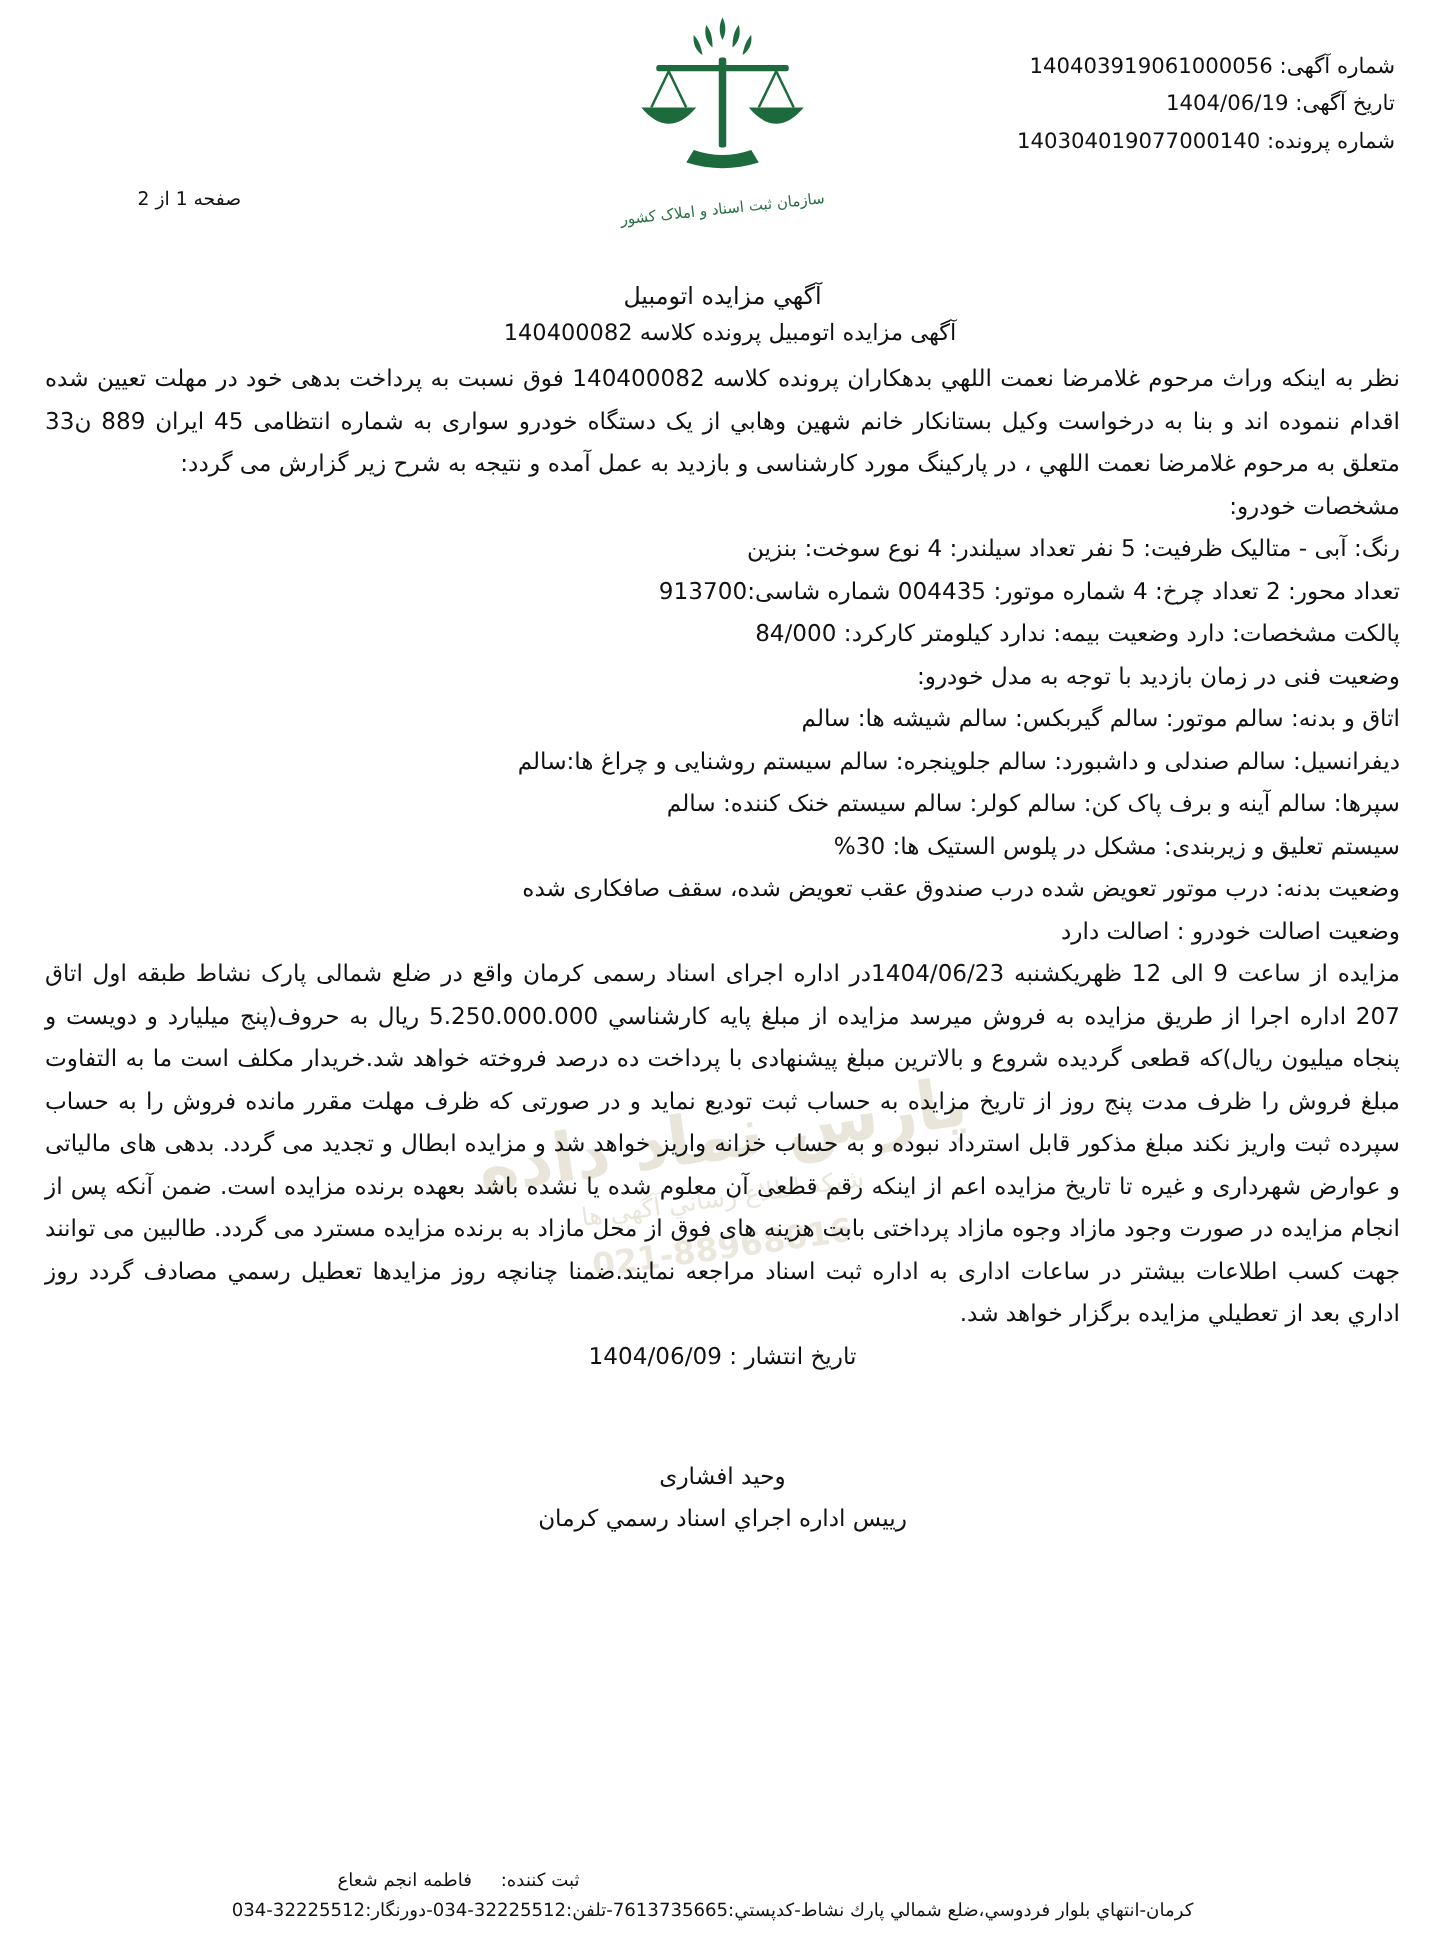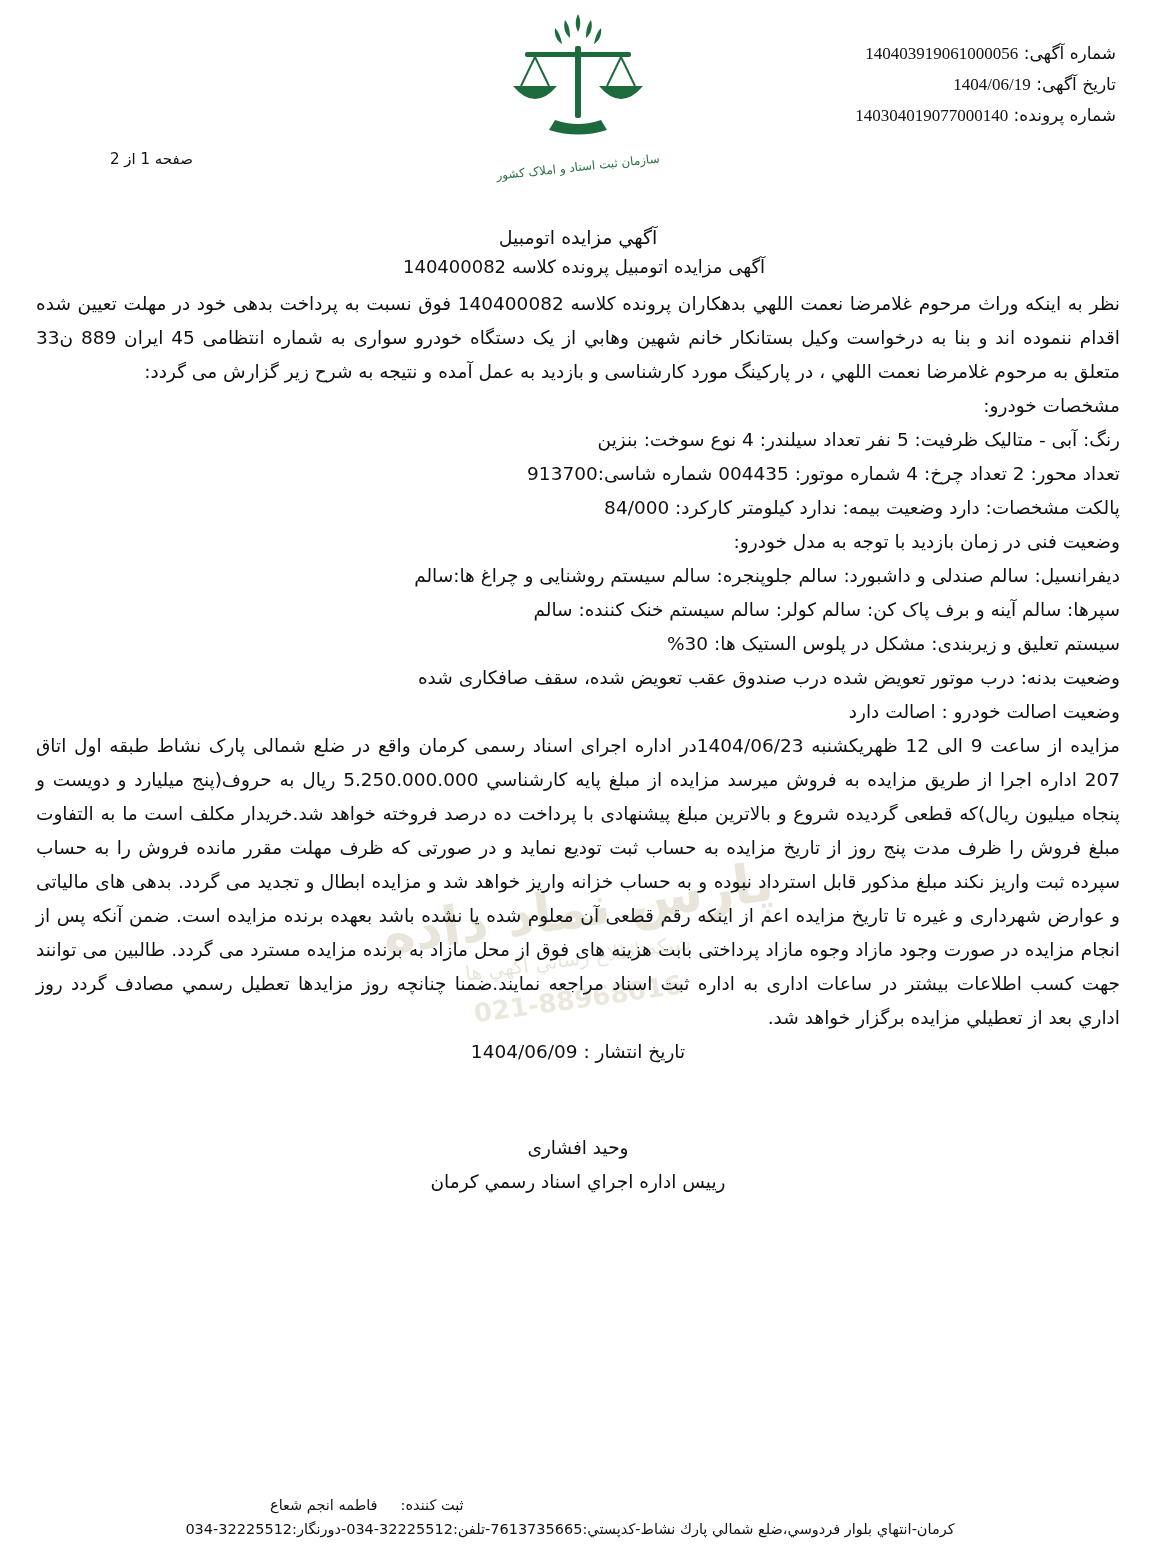--- a/index.html
+++ b/index.html
@@ -46,21 +46,21 @@
   .meta {
     position: absolute;
     top: 38px;
     right: 40px;
     text-align: right;
     font-size: 17px;
     line-height: 30px;
     direction: rtl;
     white-space: nowrap;
   }
-  .meta .val { unicode-bidi: embed; font-family: Liberation Serif, serif; }
+  .meta .val { unicode-bidi: embed; }
   .page-counter {
     position: absolute;
     top: 150px;
     left: 110px;
     font-size: 15px;
     direction: rtl;
   }
 
   
   .doc-title {
@@ -229,20 +229,21 @@
     <div class="content-layer">
       <p class="para">نظر به اینکه وراث مرحوم غلامرضا نعمت اللهي بدهکاران پرونده کلاسه 140400082 فوق نسبت به پرداخت بدهی خود در مهلت تعیین شده اقدام ننموده اند و بنا به درخواست وکیل بستانکار خانم شهین وهابي از یک دستگاه خودرو سواری به شماره انتظامی 45 ایران 889 ن33 متعلق به مرحوم غلامرضا نعمت اللهي ، در پارکینگ مورد کارشناسی و بازدید به عمل آمده و نتیجه به شرح زیر گزارش می گردد:</p>
 
       <div class="line">مشخصات خودرو:</div>
 
       <div class="spec-block">
         <div class="line centerline">رنگ: آبی - متالیک ظرفیت: 5 نفر تعداد سیلندر: 4 نوع سوخت: بنزین</div>
         <div class="line centerline">تعداد محور: 2 تعداد چرخ: 4 شماره موتور: 004435 شماره شاسی:913700</div>
         <div class="line centerline">پالکت مشخصات: دارد وضعیت بیمه: ندارد کیلومتر کارکرد: 84/000</div>
         <div class="line centerline">وضعیت فنی در زمان بازدید با توجه به مدل خودرو:</div>
+        <div class="line centerline">اتاق و بدنه: سالم موتور: سالم گیربکس: سالم شیشه ها: سالم</div>
         <div class="line centerline">دیفرانسیل: سالم صندلی و داشبورد: سالم جلوپنجره: سالم سیستم روشنایی و چراغ ها:سالم</div>
         <div class="line centerline">سپرها: سالم آینه و برف پاک کن: سالم کولر: سالم سیستم خنک کننده: سالم</div>
         <div class="line centerline">سیستم تعلیق و زیربندی: مشکل در پلوس الستیک ها: 30%</div>
         <div class="line centerline">وضعیت بدنه: درب موتور تعویض شده درب صندوق عقب تعویض شده، سقف صافکاری شده</div>
         <div class="line centerline">وضعیت اصالت خودرو : اصالت دارد</div>
       </div>
 
       <p class="para">مزایده از ساعت 9 الی 12 ظهریکشنبه 1404/06/23در اداره اجرای اسناد رسمی کرمان واقع در ضلع شمالی پارک نشاط طبقه اول اتاق 207 اداره اجرا از طریق مزایده به فروش میرسد مزایده از مبلغ پایه کارشناسي 5.250.000.000 ریال به حروف(پنج میلیارد و دویست و پنجاه میلیون ریال)که قطعی گردیده شروع و بالاترین مبلغ پیشنهادی با پرداخت ده درصد فروخته خواهد شد.خریدار مکلف است ما به التفاوت مبلغ فروش را ظرف مدت پنج روز از تاریخ مزایده به حساب ثبت تودیع نماید و در صورتی که ظرف مهلت مقرر مانده فروش را به حساب سپرده ثبت واریز نکند مبلغ مذکور قابل استرداد نبوده و به حساب خزانه واریز خواهد شد و مزایده ابطال و تجدید می گردد. بدهی های مالیاتی و عوارض شهرداری و غیره تا تاریخ مزایده اعم از اینکه رقم قطعی آن معلوم شده یا نشده باشد بعهده برنده مزایده است. ضمن آنکه پس از انجام مزایده در صورت وجود مازاد وجوه مازاد پرداختی بابت هزینه های فوق از محل مازاد به برنده مزایده مسترد می گردد. طالبین می توانند جهت کسب اطلاعات بیشتر در ساعات اداری به اداره ثبت اسناد مراجعه نمایند.ضمنا چنانچه روز مزایدها تعطیل رسمي مصادف گردد روز اداري بعد از تعطیلي مزایده برگزار خواهد شد.</p>
 
       <div class="line centerline">

